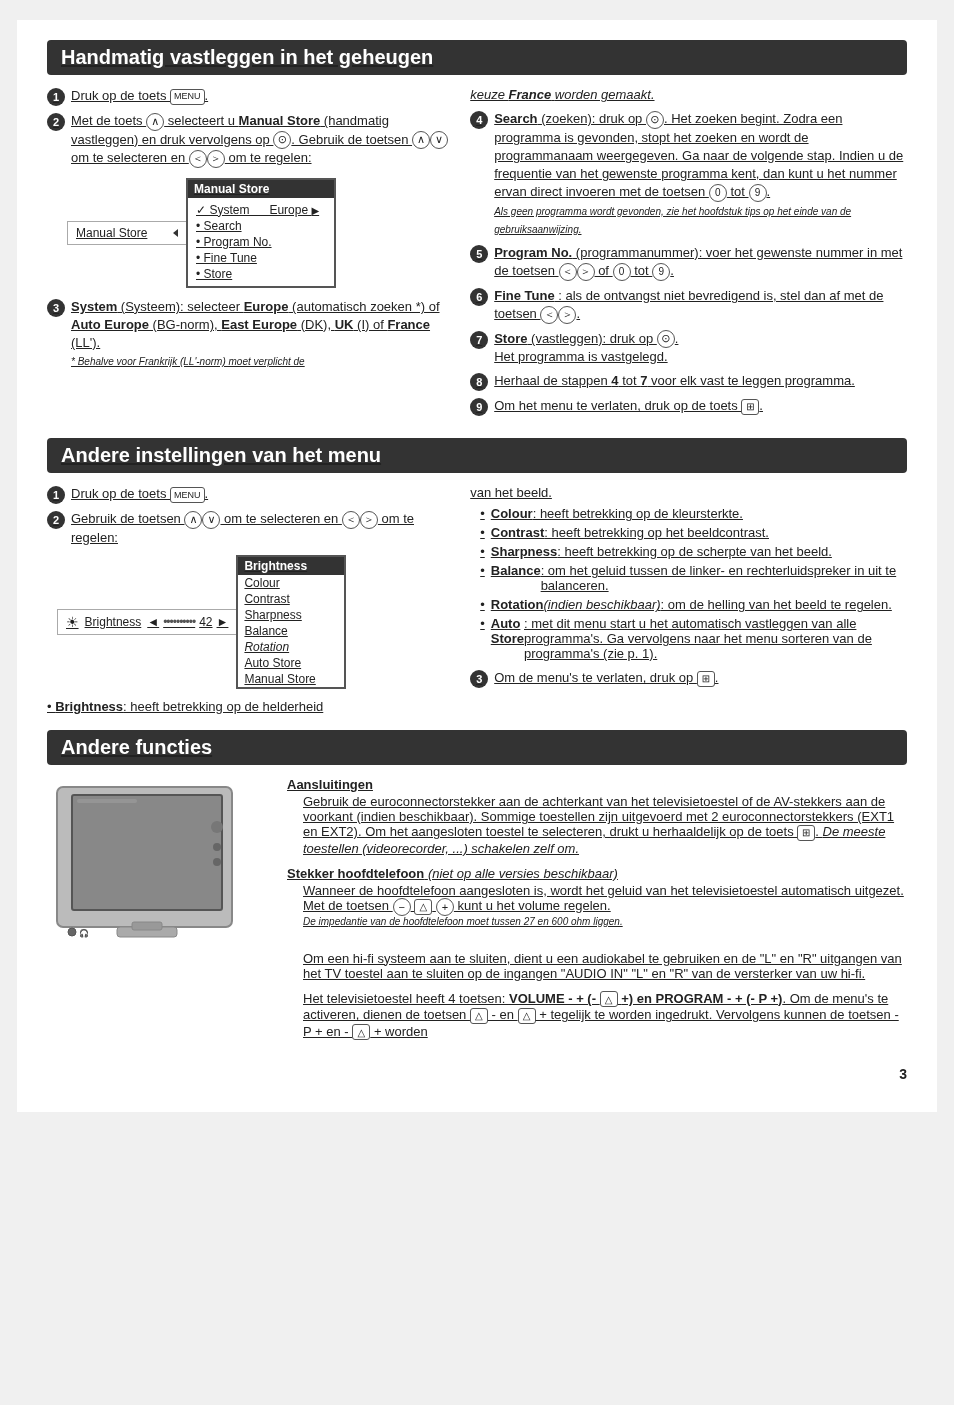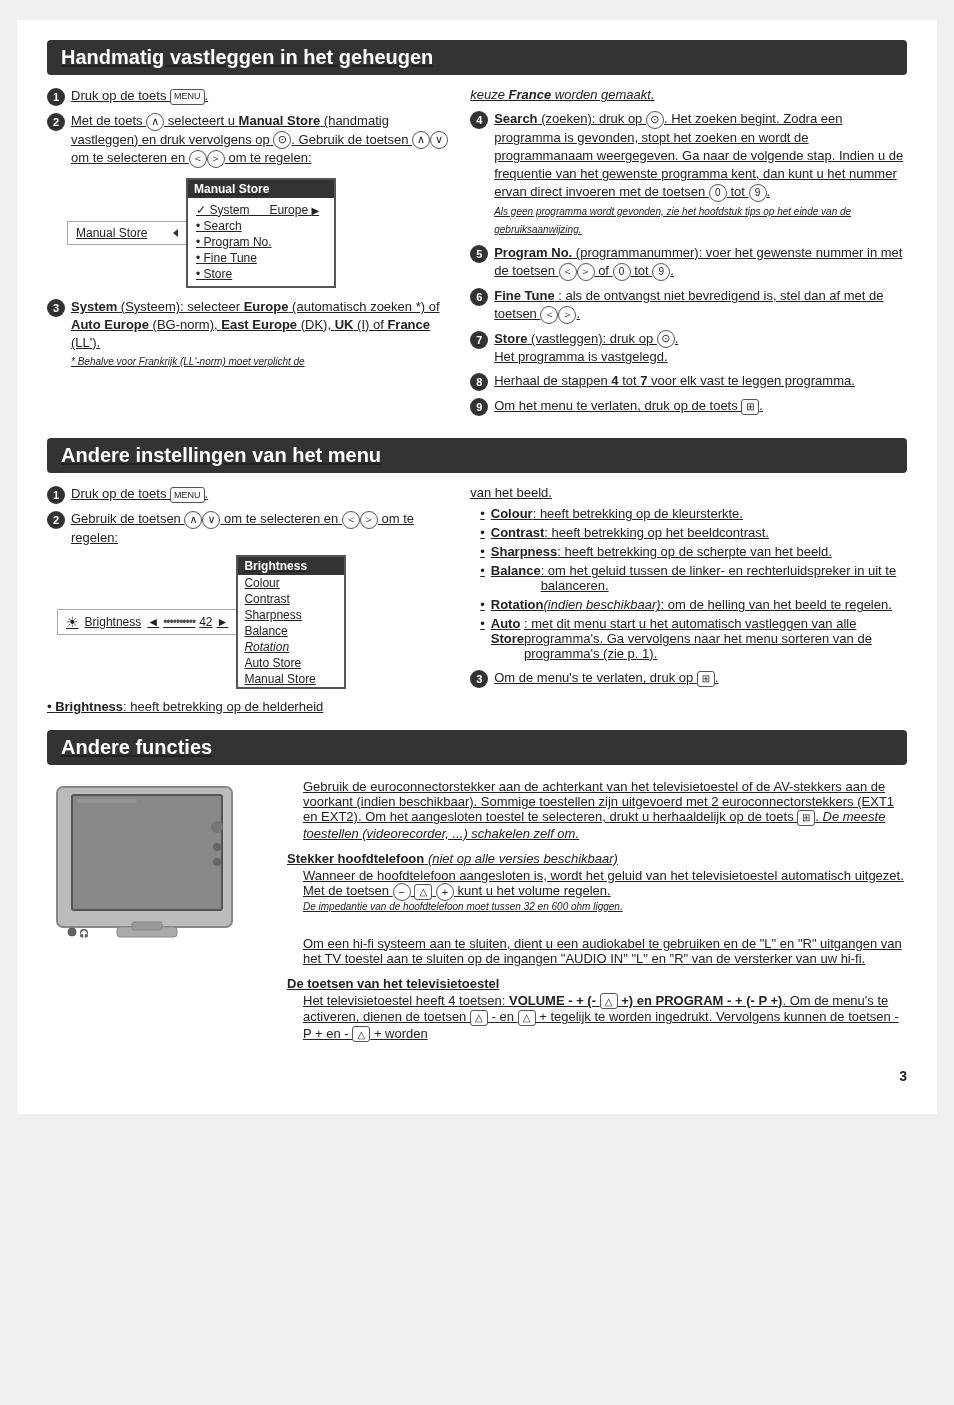--- a/index.html
+++ b/index.html
@@ -447,48 +447,48 @@
           <circle cx="170" cy="85" r="4" fill="#666"></circle>
 
           <circle cx="25" cy="155" r="4" fill="#666" stroke="#555" stroke-width="1"></circle>
           <text x="32" y="159" font-size="8" fill="#555">🎧</text>
         </svg>
       </div>
 
       <div style="flex:1;">
 
         <div style="margin-bottom:10px;">
+          <p><strong>Aansluitingen</strong></p>
           <p class="indent" style="margin-top:2px;">
             Gebruik de euroconnectorstekker aan de achterkant van het televisietoestel of de AV-stekkers aan de voorkant (indien beschikbaar). Sommige toestellen zijn uitgevoerd met 2 euroconnectorstekkers (EXT1 en EXT2). Om het aangesloten toestel te selecteren, drukt u herhaaldelijk op de toets
             <span class="ctrl" style="font-size:10px;">⊞</span>. <em>De meeste toestellen (videorecorder, ...) schakelen zelf om.</em>
           </p>
         </div>
 
         <div style="margin-bottom:24px;">
           <p><strong>Stekker hoofdtelefoon</strong> <em>(niet op alle versies beschikbaar)</em></p>
           <p class="indent" style="margin-top:2px;">
             Wanneer de hoofdtelefoon aangesloten is, wordt het geluid van het televisietoestel automatisch uitgezet. Met de toetsen
             <span class="ctrl ctrl-round">−</span>
             <span class="ctrl" style="font-size:10px;">△</span>
             <span class="ctrl ctrl-round">+</span>
             kunt u het volume regelen.
           </p>
           <p class="indent sub-italic">
-            De impedantie van de hoofdtelefoon moet tussen 32 en 600 ohm liggen.
+            De impedantie van de hoofdtelefoon moet tussen 27 en 600 ohm liggen.
           </p>
         </div>
 
         <div style="margin-bottom:10px;">
           <p class="indent" style="margin-top:6px;">
             Om een hi-fi systeem aan te sluiten, dient u een audiokabel te gebruiken en de "L" en "R" uitgangen van het TV toestel aan te sluiten op de ingangen "AUDIO IN" "L" en "R" van de versterker van uw hi-fi.
           </p>
         </div>
 
         <div style="margin-bottom:10px;">
-          <p><strong>De toetsen van het televisietoestel</strong></p>
           <p class="indent" style="margin-top:2px;">
             Het televisietoestel heeft 4 toetsen: <strong>VOLUME - + (-</strong>
             <span class="ctrl" style="font-size:10px;">△</span>
             <strong>+) en PROGRAM - + (- P +)</strong>. Om de menu's te activeren, dienen de toetsen
             <span class="ctrl" style="font-size:10px;">△</span> - en
             <span class="ctrl" style="font-size:10px;">△</span>
             + tegelijk te worden ingedrukt. Vervolgens kunnen de toetsen - P + en -
             <span class="ctrl" style="font-size:10px;">△</span>
             + worden
           </p>

